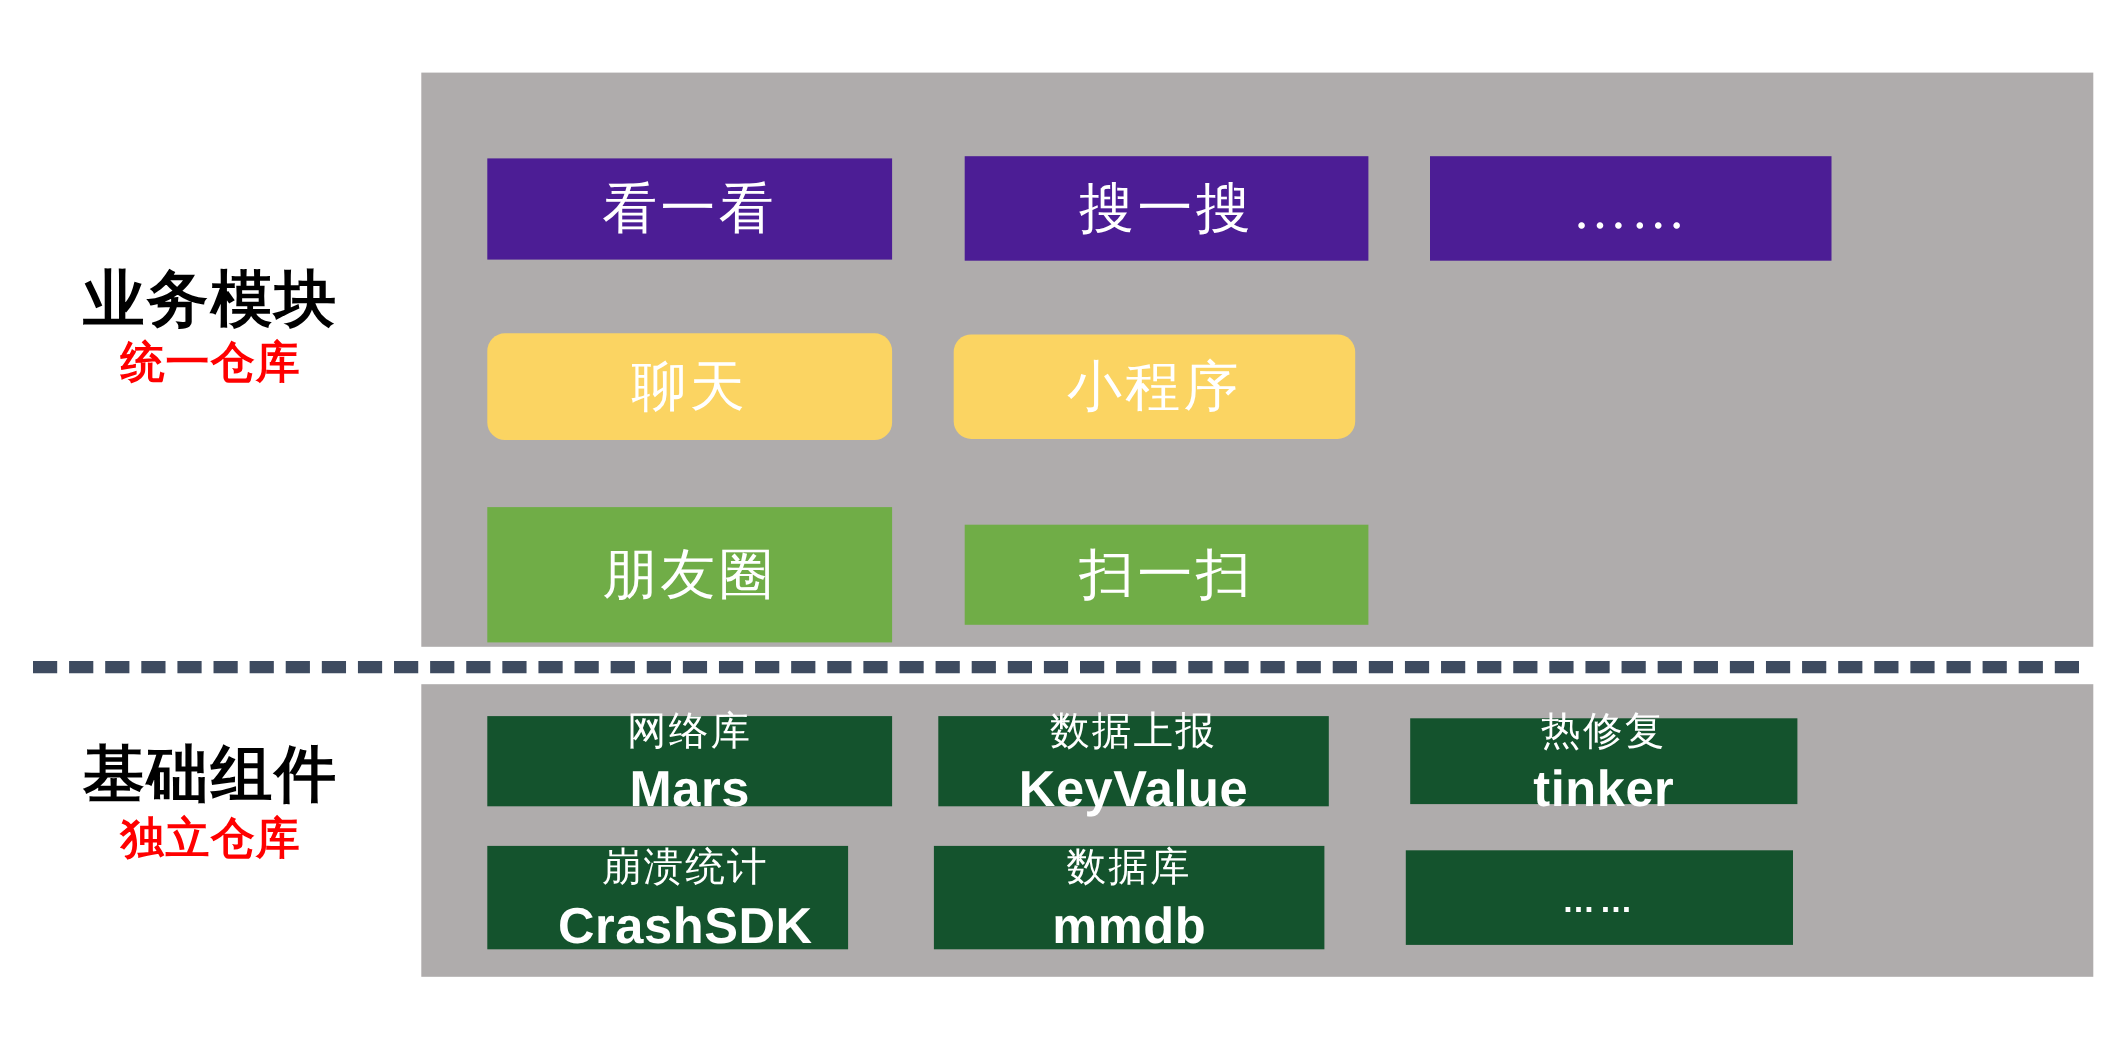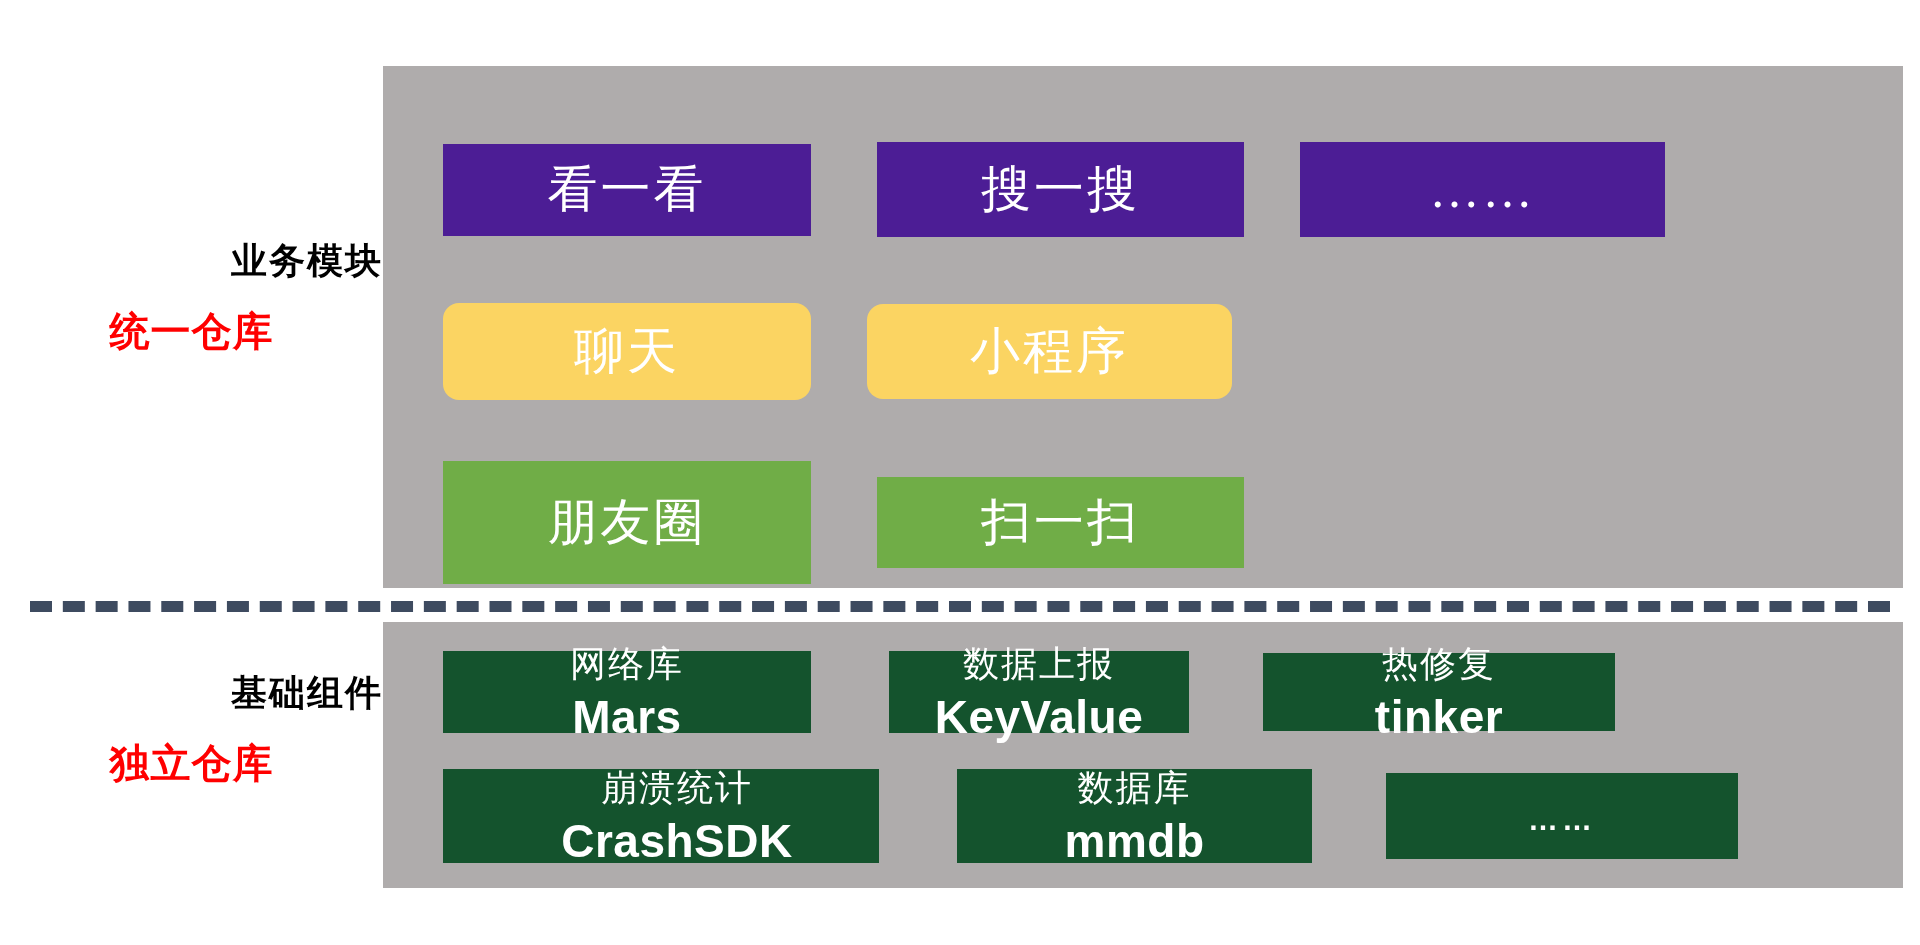--- a/index.html
+++ b/index.html
@@ -24,35 +24,33 @@
     position: absolute;
     left: 0;
     width: 383px;
     text-align: center;
   }
   .side-label-group.business { top: 240px; }
   .side-label-group.foundation { top: 672px; }
 
   .side-title {
     font-family: "Liberation Serif", "DejaVu Serif", serif;
-    font-size: 36px;
+    font-size: 56px;
     font-weight: 700;
     color: #000000;
     line-height: 1.18;
     letter-spacing: 2px;
-    text-align: right;
   }
   .side-sub {
     font-family: "Liberation Serif", "DejaVu Serif", serif;
     font-size: 40px;
     font-weight: 700;
     color: #FF0000;
     line-height: 1.2;
     letter-spacing: 1px;
-    margin-top: 26px;
   }
 
   
   .panel {
     position: absolute;
     background: #AFACAC;
   }
   .panel.business {
     left: 383px;
     top: 66px;
@@ -174,32 +172,32 @@
 
   <div class="divider"></div>
 
   <div class="panel foundation"></div>
 
   <div class="row f-r1" style="left:443px;">
     <div class="box component" style="width:368px;height:82px;">
       <span class="comp-cn">网络库</span>
       <span class="comp-en">Mars</span>
     </div>
-    <div class="box component" style="width:300px;height:82px;margin-left:78px;">
+    <div class="box component" style="width:355px;height:82px;margin-left:42px;">
       <span class="comp-cn">数据上报</span>
       <span class="comp-en">KeyValue</span>
     </div>
     <div class="box component" style="width:352px;height:78px;margin-left:74px;">
       <span class="comp-cn">热修复</span>
       <span class="comp-en">tinker</span>
     </div>
   </div>
 
   <div class="row f-r2" style="left:443px;">
-    <div class="box component" style="width:436px;height:94px;padding-left:32px;">
+    <div class="box component" style="width:328px;height:94px;padding-left:32px;">
       <span class="comp-cn">崩溃统计</span>
       <span class="comp-en">CrashSDK</span>
     </div>
     <div class="box component" style="width:355px;height:94px;margin-left:78px;">
       <span class="comp-cn">数据库</span>
       <span class="comp-en">mmdb</span>
     </div>
     <div class="box component" style="width:352px;height:86px;margin-left:74px;">
       <span class="comp-cn"></span>
       <span class="comp-en empty">……</span>

